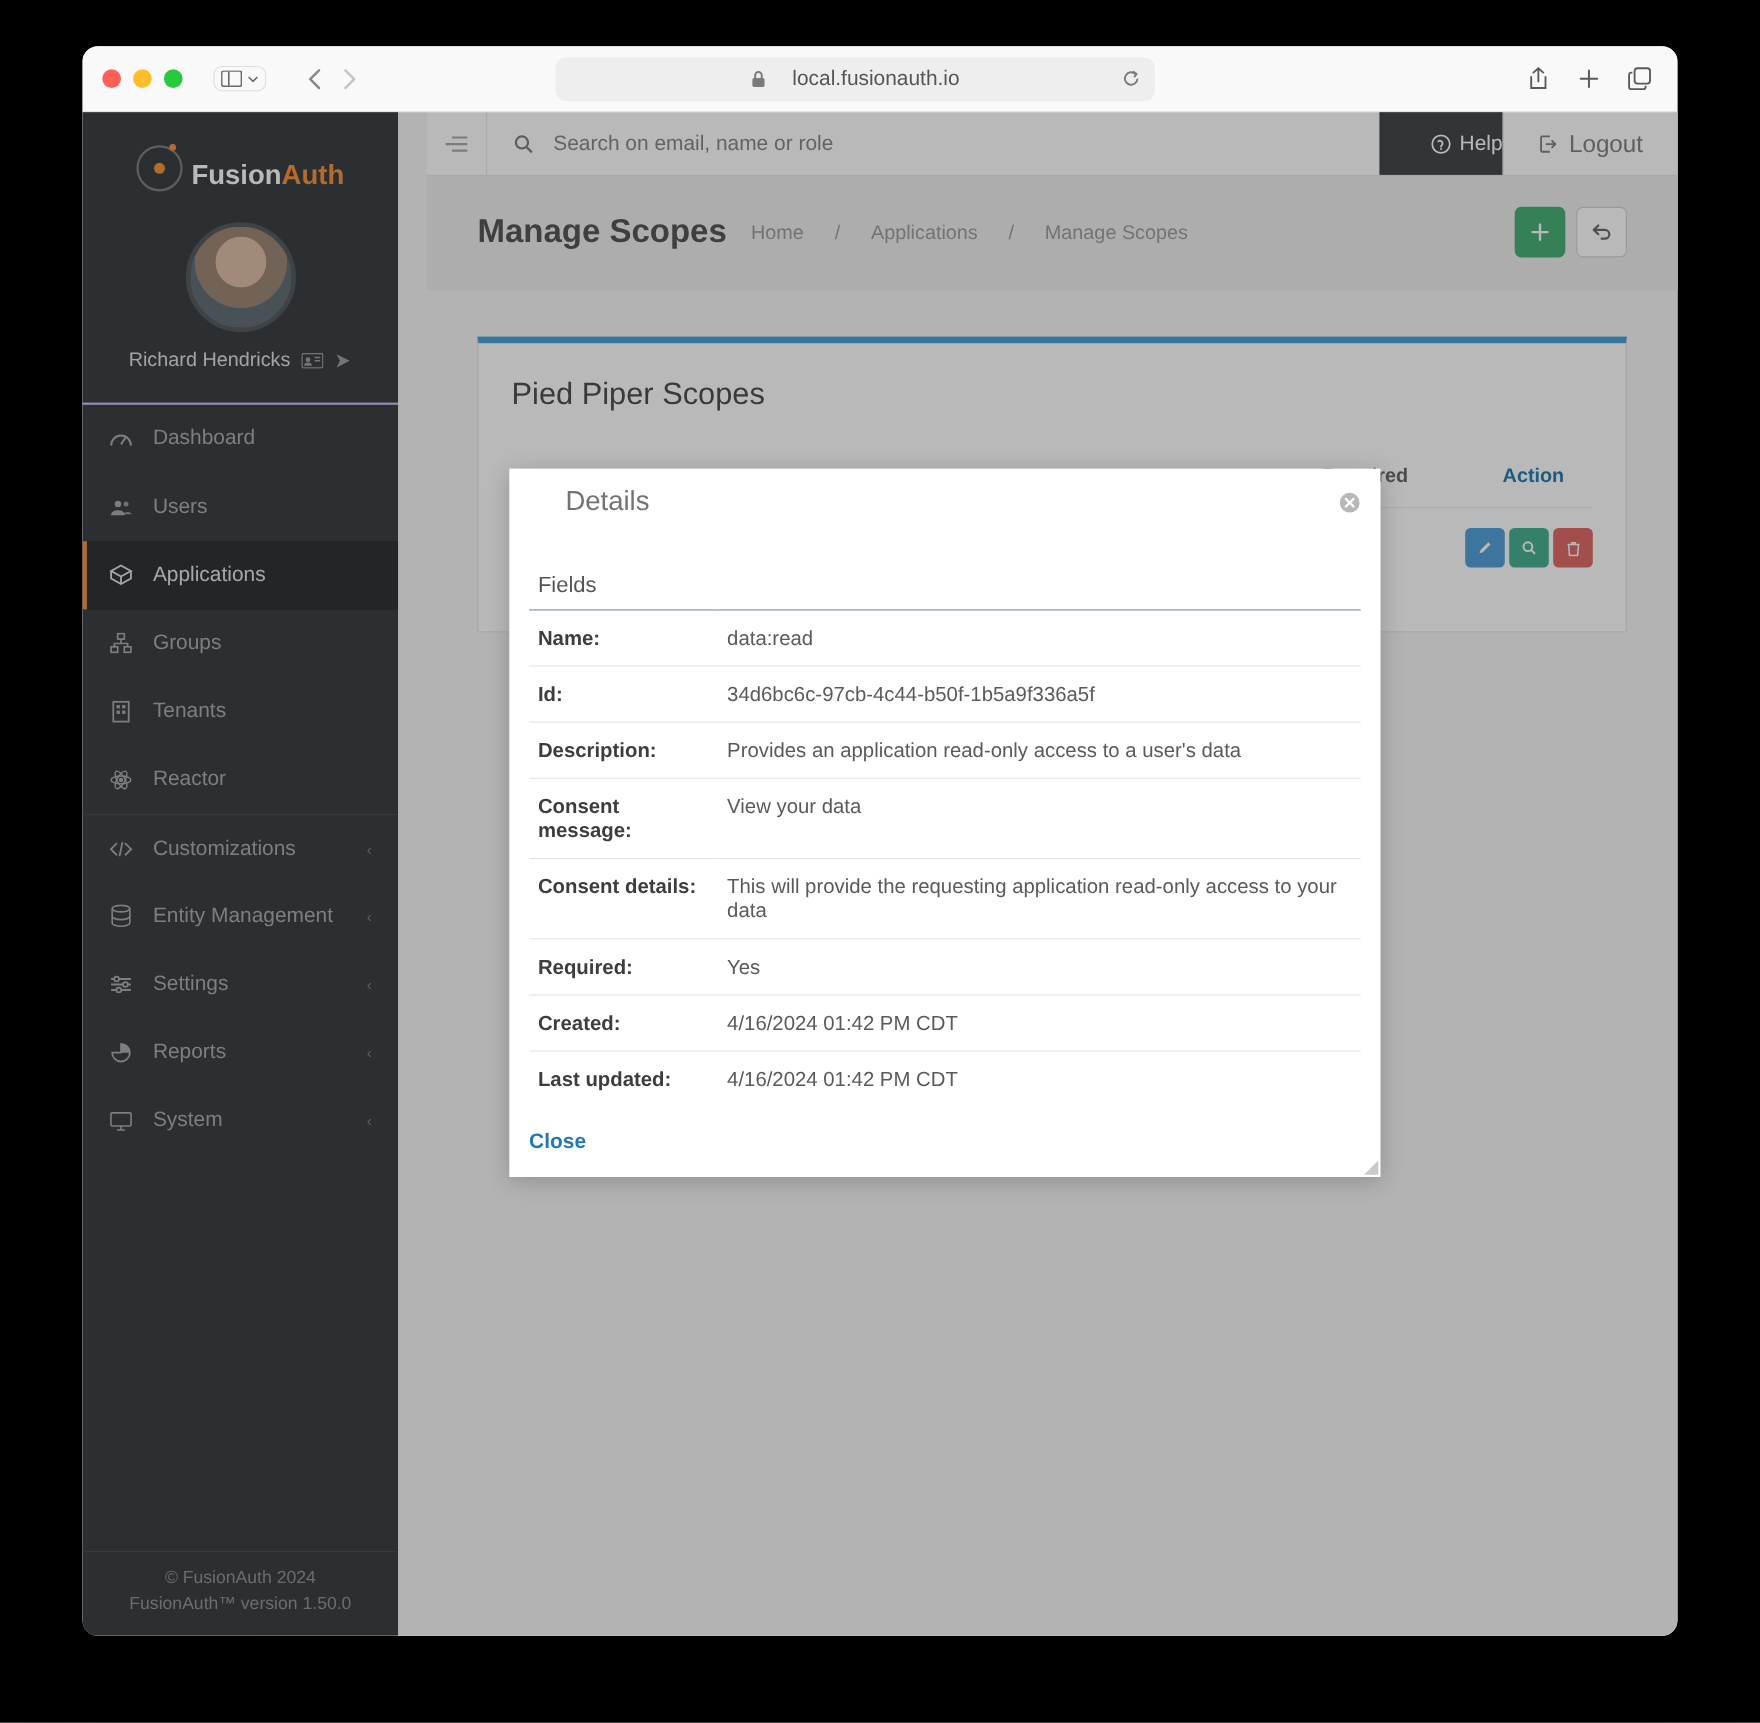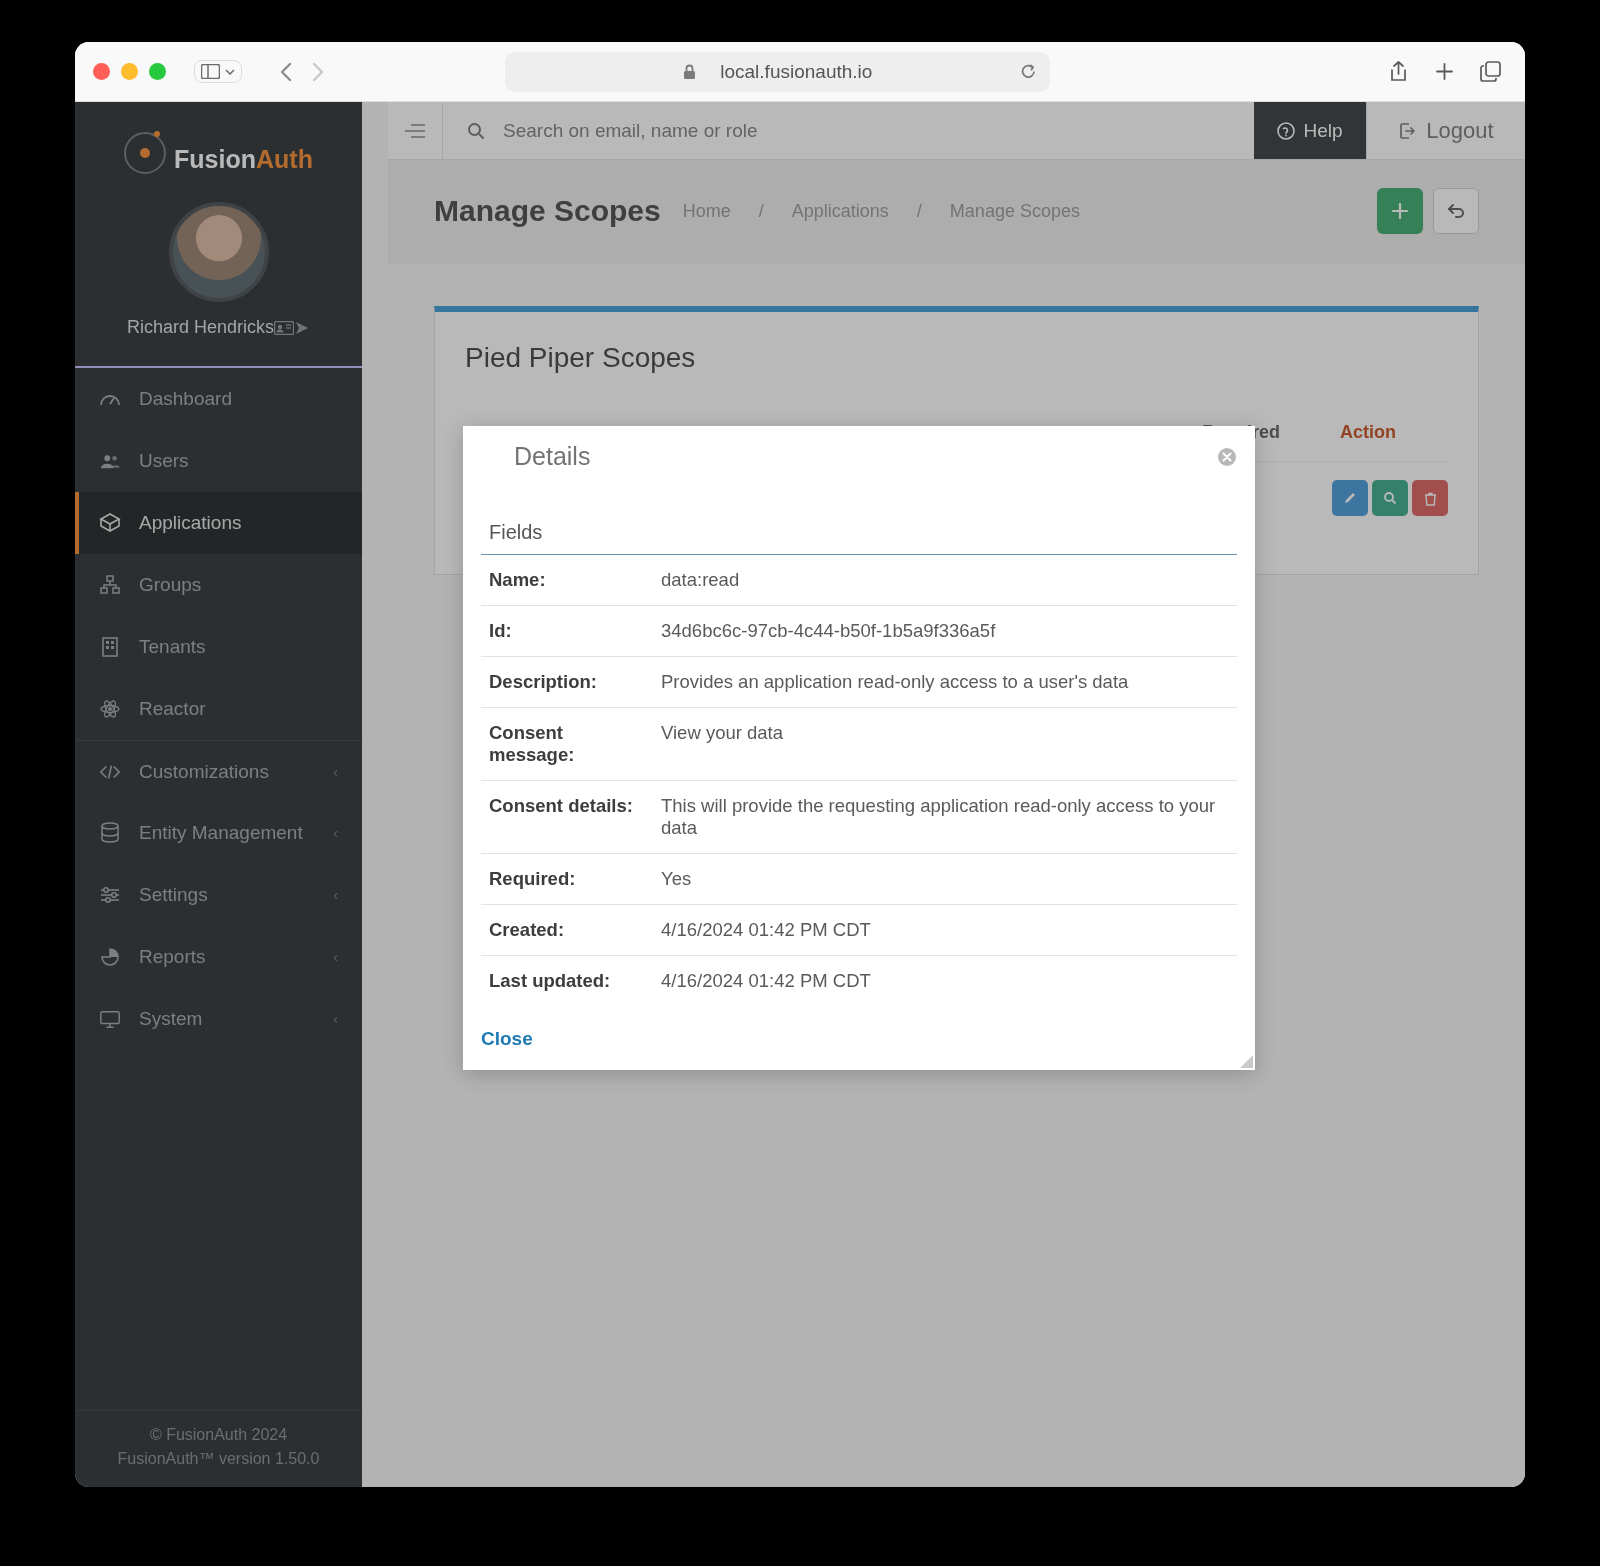--- a/index.html
+++ b/index.html
@@ -170,20 +170,21 @@
       width: 100px;
       height: 100px;
       border-radius: 50%;
       border: 4px solid #3d4245;
       background: radial-gradient(circle at 50% 35%, #d8b49a 0 30%, #8f7560 31% 55%, #4a5860 56% 100%);
       margin-bottom: 15px;
     }
     .profile-row {
       display: flex;
       align-items: center;
+      gap: 10px;
       color: #dcdedf;
       font-size: 18px;
     }
     .profile-row .mini-icon { color: #8d9193; }
     .sidebar nav {
       border-top: 2px solid #c4b5fd;
     }
     .nav-item {
       display: flex;
       align-items: center;
@@ -253,21 +254,21 @@
       gap: 18px;
       color: #9b9b9b;
       font-size: 19px;
     }
     .topbar-help {
       width: 112px;
       background: #262b2e;
       color: #fff;
       display: flex;
       align-items: center;
-      justify-content: center;
+      justify-content: flex-end;
       gap: 8px;
       font-size: 19px;
     }
     .topbar-logout {
       width: 159px;
       border-left: 1px solid #e3e3e3;
       display: flex;
       align-items: center;
       justify-content: center;
       gap: 10px;
@@ -326,21 +327,21 @@
       color: #333;
       font-weight: 500;
       margin-bottom: 30px;
     }
     .scope-row {
       display: flex;
       align-items: center;
       padding: 18px 0;
     }
     .col-required { margin-left: auto; margin-right: 60px; color: #505050; font-weight: 600; font-size: 18px; }
-    .col-action { color: #c2410c; font-weight: 600; font-size: 18px; width: 108px; }
+    .col-action { color: #0369a1; font-weight: 600; font-size: 18px; width: 108px; text-align: center; }
     .row-actions {
       margin-left: auto;
       display: flex;
       gap: 4px;
     }
     .mini-btn {
       width: 36px;
       height: 36px;
       border-radius: 5px;
       display: flex;

